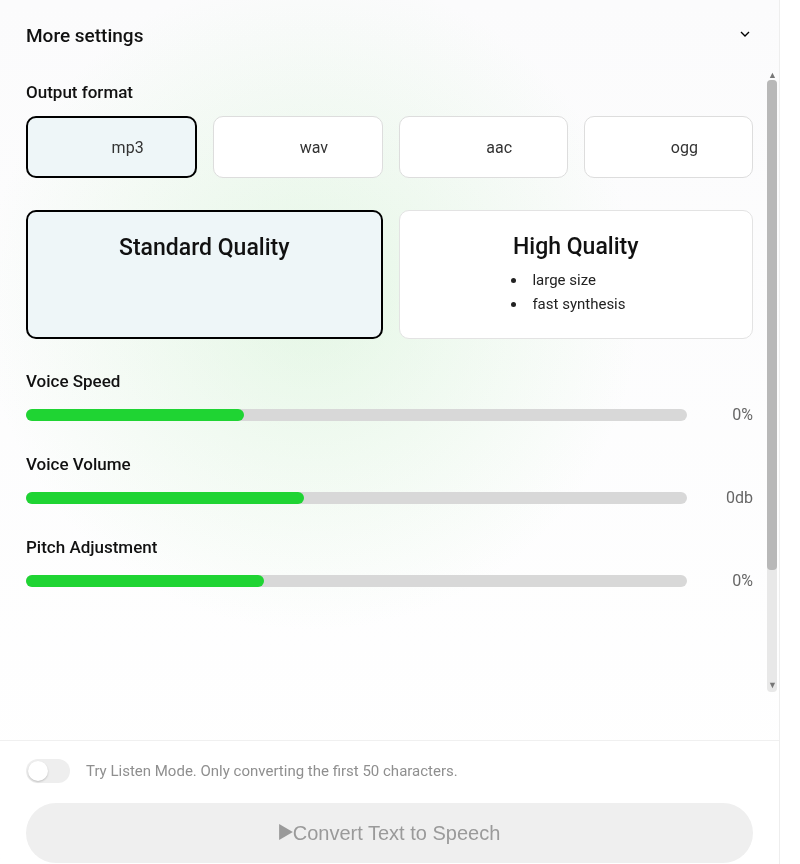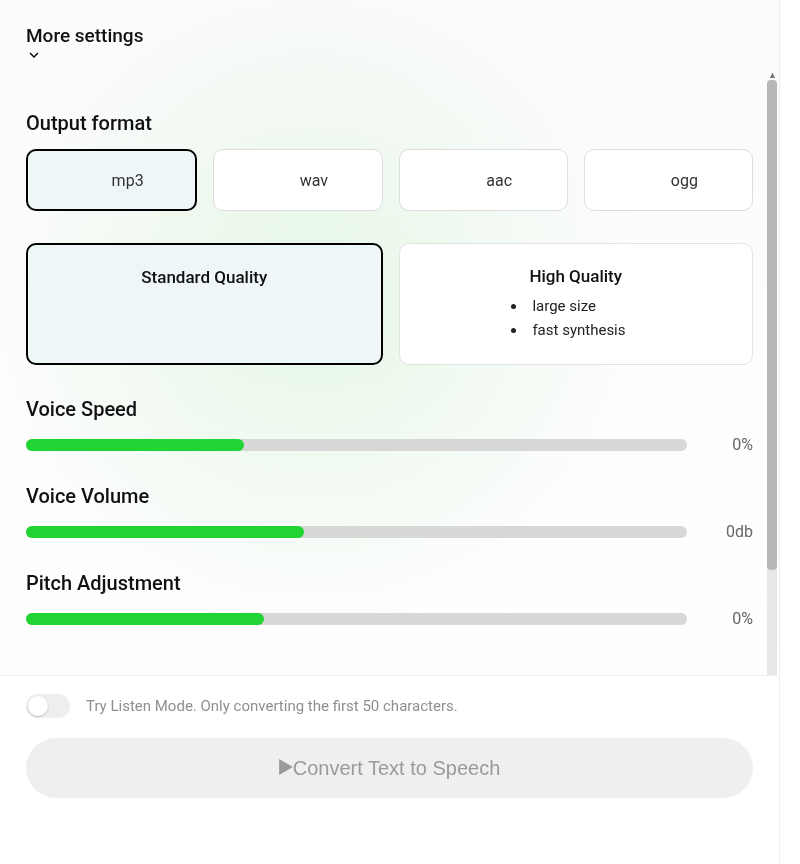--- a/index.html
+++ b/index.html
@@ -41,66 +41,65 @@
     border-radius: 4px;
   }
   .scroll-arrow-up, .scroll-arrow-down {
     position:absolute; right:3px; width:8px; height:8px;
     color:#777; font-size:9px; text-align:center;
   }
   .scroll-arrow-up { top:70px; }
   .scroll-arrow-down { bottom:176px; }
 
   .header-row {
-    display:flex; justify-content:space-between;
-    margin-bottom: 44px;
-    flex-direction: column;
+    display:flex; align-items:center; justify-content:space-between;
+    margin-bottom: 35px;
   }
   .header-title { font-size: 19px; font-weight: 500; color:#111; }
   .chevron svg { width:16px; height:16px; stroke:#000; stroke-width:2; fill:none; }
 
   .section-title {
-    font-size: 20px; font-weight:500; color:#111; margin-bottom: 14px;
+    font-size: 17px; font-weight:500; color:#111; margin-bottom: 14px;
   }
 
   .format-row { display:flex; gap:16px; margin-bottom: 32px; }
   .format-option {
     flex:1; height:62px; border:1px solid #ddd; border-radius:10px;
     display:flex; align-items:center; justify-content:center;
     font-size:16px; color:#333; background:#fff; cursor:pointer;padding-left:32px;
   }
   .format-option.selected {
     border:2px solid #000; background:#eef6f8;
   }
 
   .quality-row { display:flex; gap:16px; margin-bottom: 32px; }
   .quality-card {
     flex:1; border:1px solid #e3e3e3; border-radius:10px;
     padding:22px 30px; background:#fff; cursor:pointer;
   }
   .quality-card.selected {
     border:2px solid #000; background:#eef6f8;
   }
-  .quality-title { font-size:17px; font-weight:500; color:#111; text-align:center; margin-bottom:8px; }
+  .quality-title { font-size:23px; font-weight:500; color:#111; text-align:center; margin-bottom:8px; }
   .quality-card ul { list-style-position: inside; padding-left:28%; }
   .quality-card li { font-size:15px; color:#222; line-height:1.6; text-align:left; }
 
   .slider-block { margin-bottom: 30px; }
   .slider-row { display:flex; align-items:center; gap:20px; margin-top:12px;}
   .track {
     position:relative; flex:1; height:12px; background:#d8d8d8; border-radius:6px;
     cursor:pointer;
   }
   .fill {
     position:absolute; top:0; left:0; height:100%; background:#1fd433; border-radius:6px;
   }
   .slider-value { width:46px; text-align:right; font-size:16px; color:#666; }
 
   .bottom-bar {
-    position:absolute; left:0; right:0; bottom:0; height:189px;
+    position:absolute; left:0; right:0; bottom:0; height:124px;
     background:#fff; border-top:1px solid #f0f0f0;
     padding: 18px 26px 26px 26px;
     border-radius: 0 0 14px 14px;
   }
   .toggle-row { display:flex; align-items:center; gap:16px; margin-bottom:20px; }
   .toggle {
     width:44px; height:24px; border-radius:12px; background:#eee;
     position:relative; cursor:pointer;
   }
   .knob {

